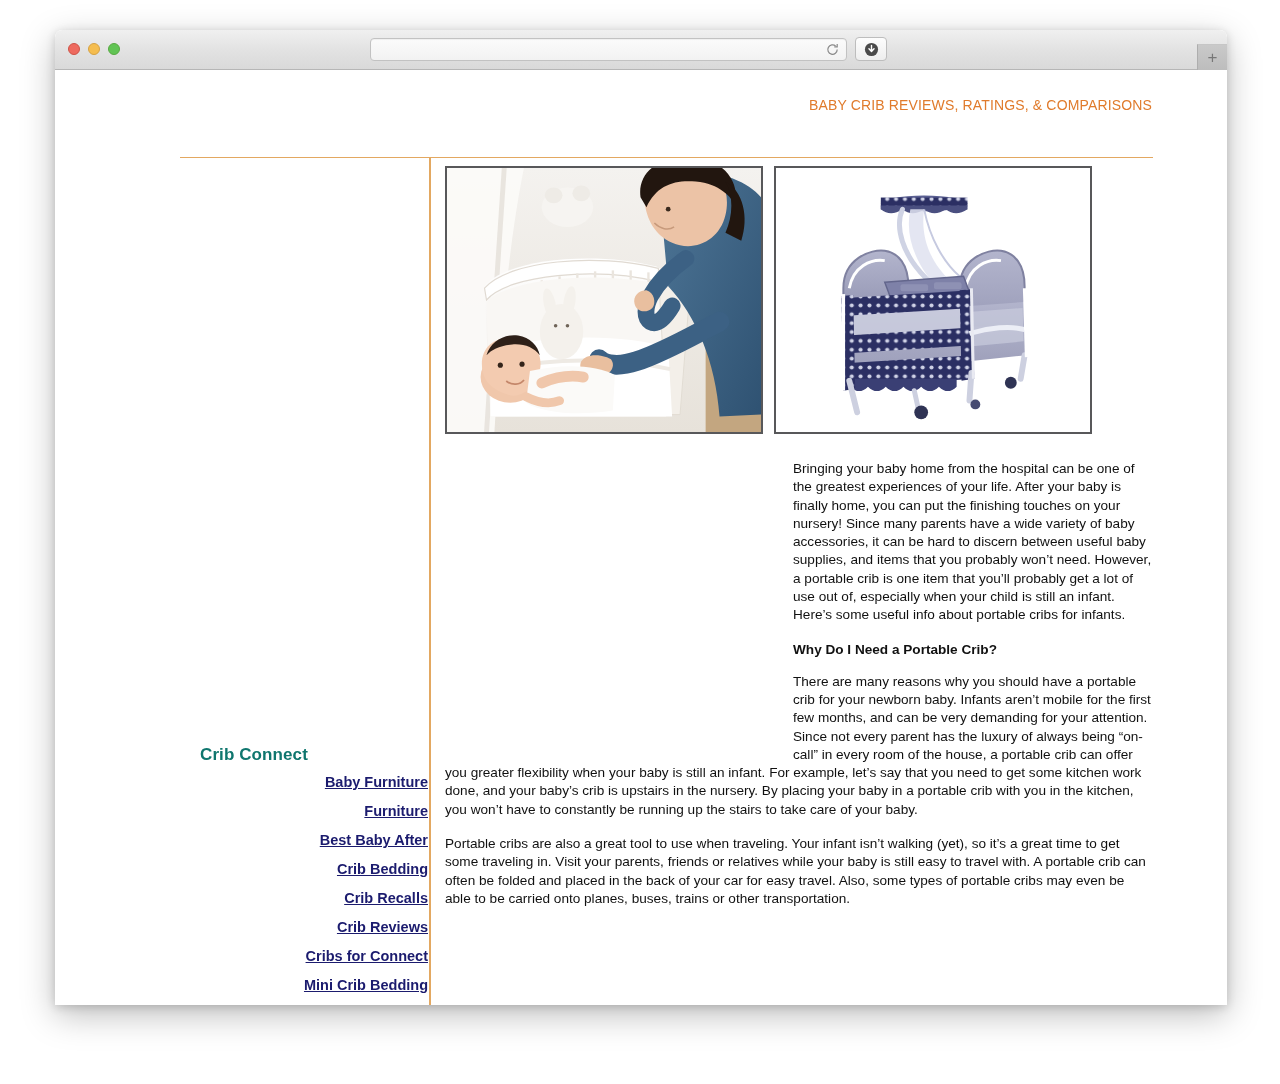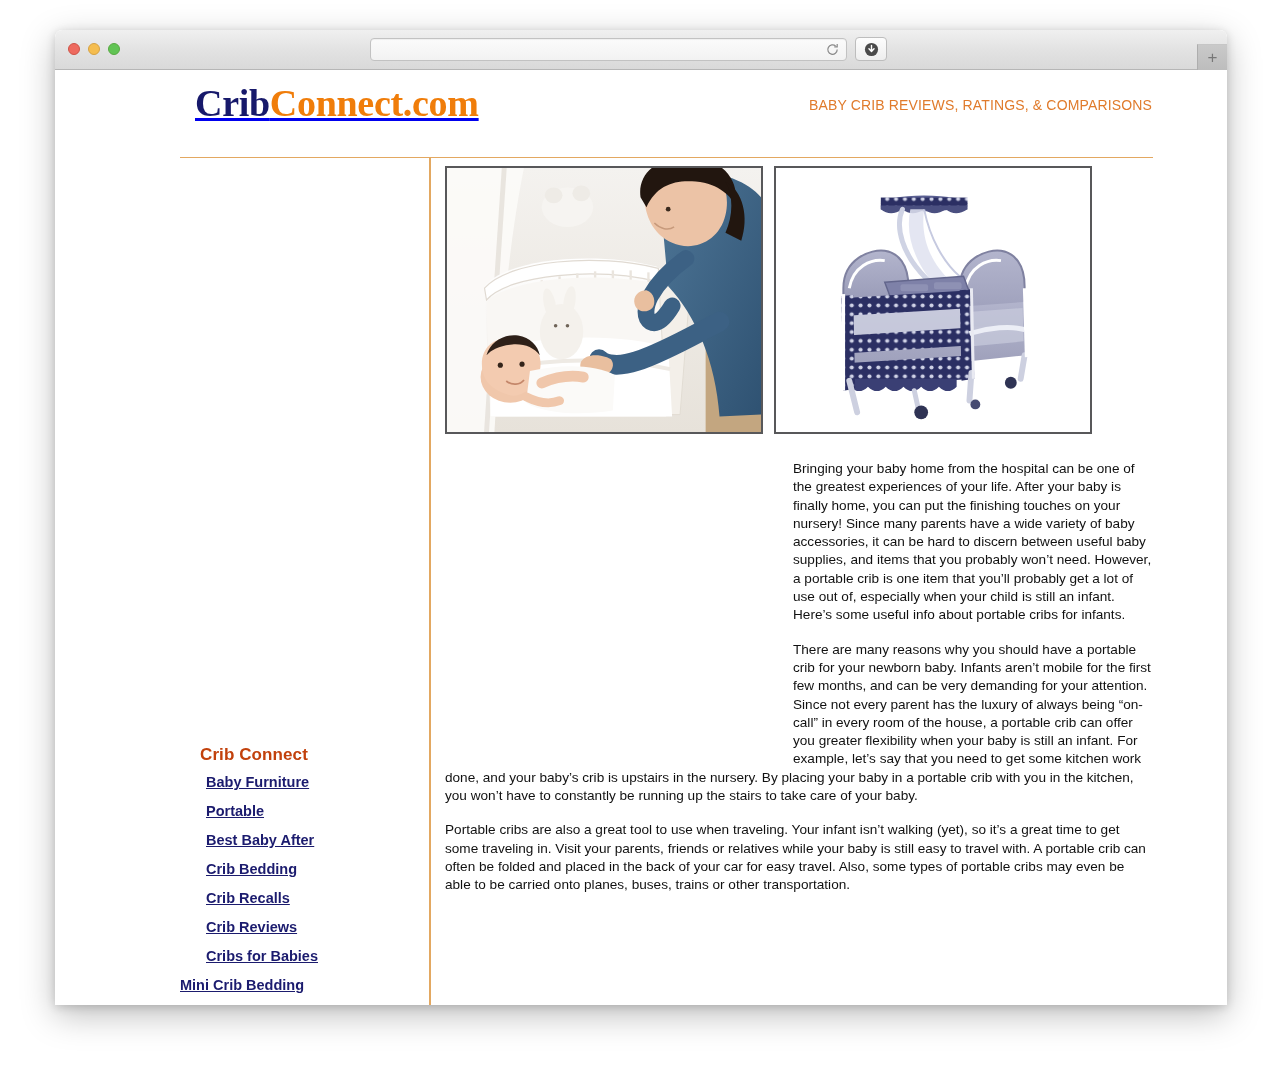--- a/index.html
+++ b/index.html
@@ -154,26 +154,26 @@
   
   #sidebar {
     position: absolute;
     left: 0; top: 0;
     width: 248px;
     padding-top: 587px;
   }
   #sidebar-title {
     font-size: 17px;
     font-weight: bold;
-    color: #c2410c;
+    color: #0f766e;
     margin: 0 0 8px 20px;
     letter-spacing: .1px;
   }
   #sidebar-nav { margin: 0; padding: 0; list-style: none; }
-  #sidebar-nav li { margin: 0 0 11px 0; }
+  #sidebar-nav li { margin: 0 0 11px 0; text-align: right; }
   #sidebar-nav a {
     display: inline;
     font-size: 14.5px;
     font-weight: bold;
     color: #1b1b6e;
     text-decoration: underline;
     line-height: 17px;
   }
   .nav-indent-1 { padding-left: 26px; }
   .nav-wrap { padding-left: 0; margin-left: 24px; display: block; }
@@ -270,53 +270,50 @@
 
       <div id="new-tab-button">
         <span>+</span>
       </div>
     </div>
 
     <div id="page-viewport">
       <div id="site">
 
         <div id="site-header">
-          <a id="site-logo" href="#">
-            <span id="logo-crib">Crib</span><span id="logo-connect">Connect.com</span>
-          </a>
           <div id="site-tagline">BABY CRIB REVIEWS, RATINGS, &amp; COMPARISONS</div>
         </div>
 
         <div id="site-body">
 
           <div id="col-divider"></div>
 
           <div id="sidebar">
             <div id="sidebar-title">Crib Connect</div>
             <ul id="sidebar-nav">
               <li class="nav-indent-1">
                 <a href="#">Baby Furniture</a>
               </li>
               <li class="nav-indent-1">
-                <a href="#">Portable</a>
+                <a href="#">Furniture</a>
               </li>
               <li class="nav-indent-1">
                 <a href="#">Best Baby After</a>
               </li>
               <li class="nav-indent-1">
                 <a href="#">Crib Bedding</a>
               </li>
               <li class="nav-indent-1">
                 <a href="#">Crib Recalls</a>
               </li>
               <li class="nav-indent-1">
                 <a href="#">Crib Reviews</a>
               </li>
               <li class="nav-indent-1">
-                <a href="#">Cribs for Babies</a>
+                <a href="#">Cribs for Connect</a>
               </li>
               <li class="nav-wrap">
                 <a href="#">Mini Crib Bedding</a>
               </li>
 
             </ul>
           </div>
 
           <div id="content">
 
@@ -475,20 +472,21 @@
                   <path d="M252 122 L254 192" stroke="#ffffff" stroke-width="3.5" fill="none"></path>
                   <path d="M198 122 L200 214" stroke="#e9eaf2" stroke-width="3" fill="none"></path>
                 </svg>
               </div>
             </div>
 
 
             <div id="article" class="clearfix">
               <div id="inline-float"></div>
               <p>Bringing your baby home from the hospital can be one of the greatest experiences of your life. After your baby is finally home, you can put the finishing touches on your nursery! Since many parents have a wide variety of baby accessories, it can be hard to discern between useful baby supplies, and items that you probably won’t need. However, a portable crib is one item that you’ll probably get a lot of use out of, especially when your child is still an infant. Here’s some useful info about portable cribs for infants.</p>
+              <h3>Why Do I Need a Portable Crib?</h3>
               <p>There are many reasons why you should have a portable crib for your newborn baby. Infants aren’t mobile for the first few months, and can be very demanding for your attention. Since not every parent has the luxury of always being “on-call” in every room of the house, a portable crib can offer you greater flexibility when your baby is still an infant. For example, let’s say that you need to get some kitchen work done, and your baby’s crib is upstairs in the nursery. By placing your baby in a portable crib with you in the kitchen, you won’t have to constantly be running up the stairs to take care of your baby.</p>
               <p>Portable cribs are also a great tool to use when traveling. Your infant isn’t walking (yet), so it’s a great time to get some traveling in. Visit your parents, friends or relatives while your baby is still easy to travel with. A portable crib can often be folded and placed in the back of your car for easy travel. Also, some types of portable cribs may even be able to be carried onto planes, buses, trains or other transportation.</p>
             </div>
 
           </div>
         </div>
 
       </div>
     </div>
   </div>

